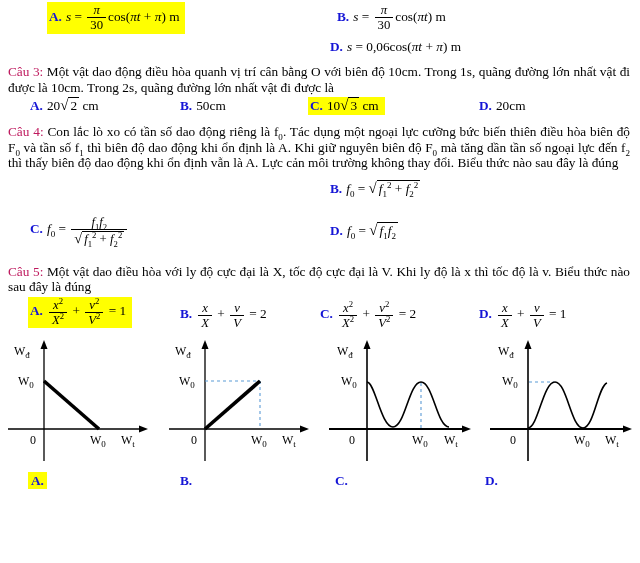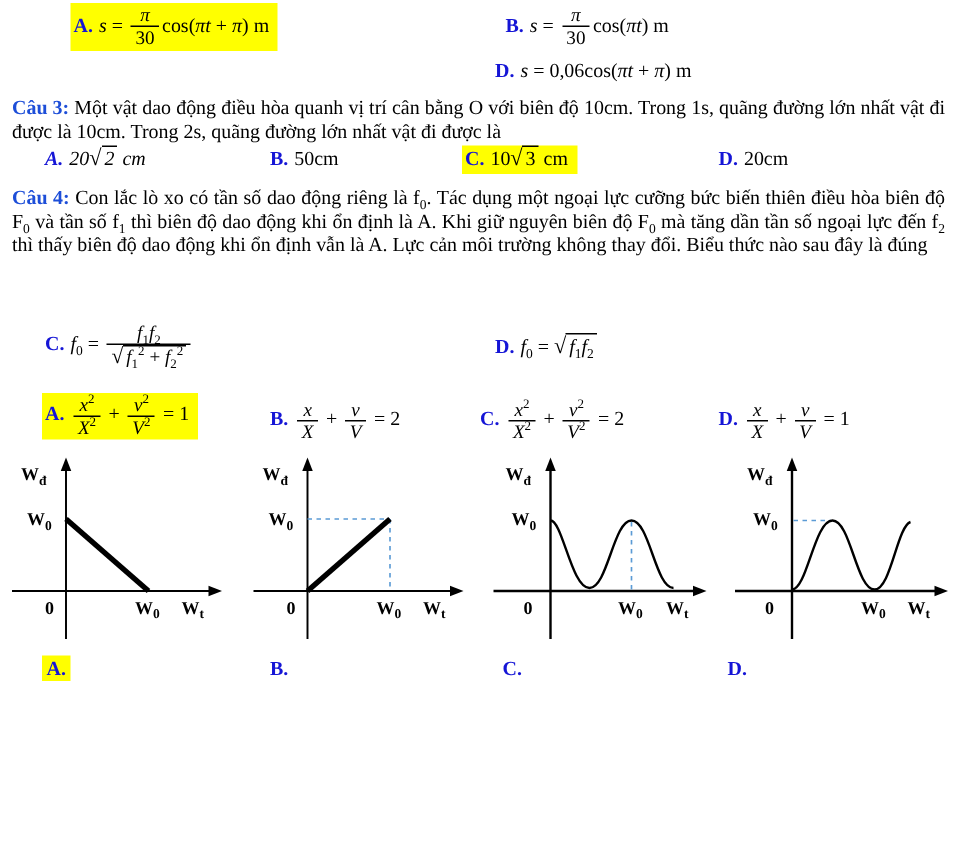--- a/index.html
+++ b/index.html
@@ -3,36 +3,36 @@
 <meta charset="utf-8">
 <style>
   html,body{margin:0;padding:0;}
   body{
     width:640px;height:563px;background:#ffffff;color:#000;
     font-family:"Liberation Serif","DejaVu Serif",serif;
     font-size:13.3px;line-height:15.5px;overflow:hidden;
   }
   .page{position:relative;width:640px;height:563px;}
   .para{margin:0;padding:0 10px 0 8px;text-align:justify;}
-  .q-label{color:#1d4ed8;font-weight:bold;}
+  .q-label{color:#be185d;font-weight:normal;}
   .letter{color:#1515d6;font-weight:bold;margin-right:4px;white-space:nowrap;}
   .hl{background:#ffff00;}
   .opt{display:inline-block;padding:1px 6px 1px 2px;white-space:nowrap;}
   .row{position:relative;}
   .abs{position:absolute;top:0;}
   .math{white-space:nowrap;}
   .it{font-style:italic;}
   sub,sup{font-size:0.68em;line-height:0;}
   .frac{display:inline-block;vertical-align:middle;text-align:center;padding:0 2px;font-size:0.96em;}
   .frac .num{display:block;border-bottom:1px solid #000;padding:0 3px;line-height:1.12;}
   .frac .den{display:block;padding:0 3px;line-height:1.12;}
   .sqrt{white-space:nowrap;display:inline-block;}
   .sqrt .rsign{font-size:1.12em;}
   .sqrt .rad{border-top:1px solid #000;padding:0 2px;}
-  .graphs-row{display:flex;justify-content:space-between;padding:0 2px;margin-top:4px;font-weight:bold;}
+  .graphs-row{display:flex;justify-content:space-between;padding:0 2px;margin-top:4px;}
   .glabel{font-size:12px;font-family:"Liberation Serif","DejaVu Serif",serif;}
   .gsub{font-size:9px;}
   svg{display:block;}
 </style>
 </head>
 <body>
 
 <div class="page">
 
   <div class="row" style="height:36px;margin-top:2px;margin-left:19px;">
@@ -44,46 +44,50 @@
     </div>
   </div>
   <div class="row" style="height:21px;">
     <div class="abs" style="left:328px;">
       <span class="opt"><span class="letter">D.</span><span class="math"><span class="it">s</span><span> = 0,06cos(</span><span class="it">πt</span><span> + </span><span class="it">π</span><span>) m</span></span></span>
     </div>
   </div>
 
   <p class="para" style="margin-top:5px;"><span class="q-label">Câu 3:</span> <span>Một vật dao động điều hòa quanh vị trí cân bằng O với biên độ 10cm. Trong 1s, quãng đường lớn nhất vật đi được là 10cm. Trong 2s, quãng đường lớn nhất vật đi được là</span></p>
   <div class="row" style="height:24px;margin-top:2px;">
-    <div class="abs" style="left:28px;font-style:italic;">
+    <div class="abs" style="left:28px;">
       <span class="opt"><span class="letter">A.</span><span class="math"><span>20</span><span class="sqrt"><span class="rsign">√</span><span class="rad"><span>2</span></span></span><span> cm</span></span></span>
     </div>
     <div class="abs" style="left:178px;">
       <span class="opt"><span class="letter">B.</span><span class="math"><span>50cm</span></span></span>
     </div>
     <div class="abs" style="left:308px;">
       <span class="opt hl"><span class="letter">C.</span><span class="math"><span>10</span><span class="sqrt"><span class="rsign">√</span><span class="rad"><span>3</span></span></span><span> cm</span></span></span>
     </div>
     <div class="abs" style="left:477px;">
       <span class="opt"><span class="letter">D.</span><span class="math"><span>20cm</span></span></span>
     </div>
   </div>
 
   <p class="para" style="margin-top:3px;"><span class="q-label">Câu 4:</span> <span><span>Con lắc lò xo có tần số dao động riêng là f</span><sub>0</sub><span>. Tác dụng một ngoại lực cưỡng bức biến thiên điều hòa biên độ F</span><sub>0</sub><span> và tần số f</span><sub>1</sub><span> thì biên độ dao động khi ổn định là A. Khi giữ nguyên biên độ F</span><sub>0</sub><span> mà tăng dần tần số ngoại lực đến f</span><sub>2</sub><span> thì thấy biên độ dao động khi ổn định vẫn là A. Lực cản môi trường không thay đổi. Biểu thức nào sau đây là đúng</span></span></p>
   <div class="row" style="height:40px;margin-top:3px;">
+    <div class="abs" style="left:328px;top:6px;">
+      <span class="opt"><span class="letter">B.</span><span class="math"><span class="it">f</span><sub>0</sub><span> = </span><span class="sqrt"><span class="rsign">√</span><span class="rad"><span class="it">f</span><sub>1</sub><sup>2</sup><span> + </span><span class="it">f</span><sub>2</sub><sup>2</sup></span></span></span></span>
+    </div>
   </div>
   <div class="row" style="height:46px;">
     <div class="abs" style="left:28px;">
       <span class="opt"><span class="letter">C.</span><span class="math"><span class="it">f</span><sub>0</sub><span> = </span><span class="frac"><span class="num"><span class="it">f</span><sub>1</sub><span class="it">f</span><sub>2</sub></span><span class="den"><span class="sqrt"><span class="rsign">√</span><span class="rad"><span class="it">f</span><sub>1</sub><sup>2</sup><span> + </span><span class="it">f</span><sub>2</sub><sup>2</sup></span></span></span></span></span></span>
     </div>
     <div class="abs" style="left:328px;top:8px;">
       <span class="opt"><span class="letter">D.</span><span class="math"><span class="it">f</span><sub>0</sub><span> = </span><span class="sqrt"><span class="rsign">√</span><span class="rad"><span class="it">f</span><sub>1</sub><span class="it">f</span><sub>2</sub></span></span></span></span>
     </div>
   </div>
 
+  <p class="para" style="margin-top:4px;"><span class="q-label">Câu 5:</span> <span>Một vật dao điều hòa với ly độ cực đại là X, tốc độ cực đại là V. Khi ly độ là x thì tốc độ là v. Biểu thức nào sau đây là đúng</span></p>
   <div class="row" style="height:38px;margin-top:2px;">
     <div class="abs" style="left:28px;">
       <span class="opt hl"><span class="letter">A.</span><span class="math"><span class="frac"><span class="num"><span class="it">x</span><sup>2</sup></span><span class="den"><span class="it">X</span><sup>2</sup></span></span><span> + </span><span class="frac"><span class="num"><span class="it">v</span><sup>2</sup></span><span class="den"><span class="it">V</span><sup>2</sup></span></span><span> = 1</span></span></span>
     </div>
     <div class="abs" style="left:178px;top:3px;">
       <span class="opt"><span class="letter">B.</span><span class="math"><span class="frac"><span class="num"><span class="it">x</span></span><span class="den"><span class="it">X</span></span></span><span> + </span><span class="frac"><span class="num"><span class="it">v</span></span><span class="den"><span class="it">V</span></span></span><span> = 2</span></span></span>
     </div>
     <div class="abs" style="left:318px;top:3px;">
       <span class="opt"><span class="letter">C.</span><span class="math"><span class="frac"><span class="num"><span class="it">x</span><sup>2</sup></span><span class="den"><span class="it">X</span><sup>2</sup></span></span><span> + </span><span class="frac"><span class="num"><span class="it">v</span><sup>2</sup></span><span class="den"><span class="it">V</span><sup>2</sup></span></span><span> = 2</span></span></span>
     </div>

